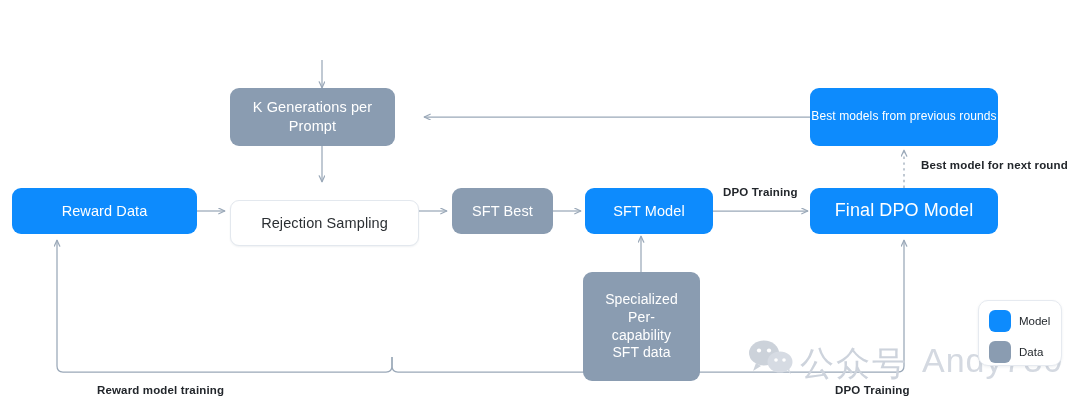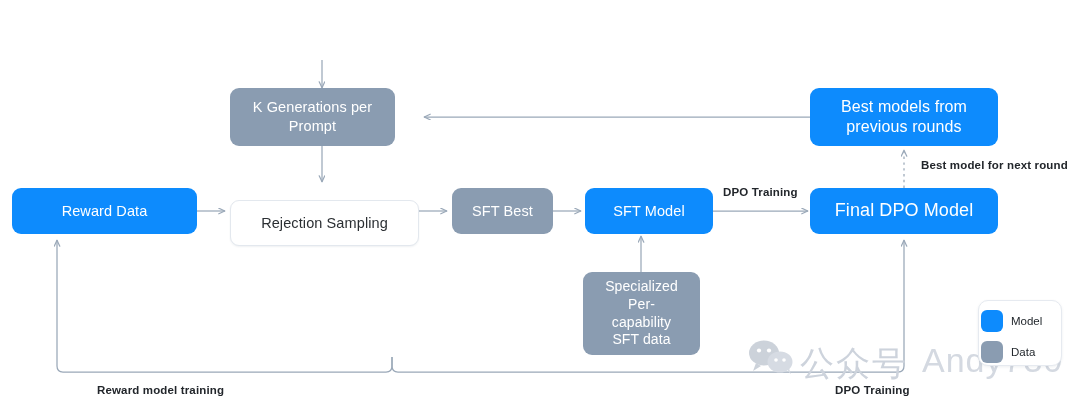--- a/index.html
+++ b/index.html
@@ -40,21 +40,21 @@
     white-space:nowrap;
   }
 
   .legend{
     position:absolute;
     box-sizing:border-box;
     background:#ffffff;
     border:1px solid #e6eaf0;
     border-radius:10px;
     box-shadow:0 1px 3px rgba(30,50,80,.08);
-    padding:9px 10px 8px 2px;
+    padding:9px 10px 8px 10px;
     display:flex;flex-direction:column;gap:9px;
   }
   .legend-row{display:flex;align-items:center;gap:8px;}
   .sw{width:22px;height:22px;border-radius:6px;flex:none;}
   .sw.model{background:#0d8bfd;}
   .sw.data{background:#8a9cb1;}
   .legend-label{font-size:11.5px;color:#23282d;white-space:nowrap;}
 
   .watermark{position:absolute;pointer-events:none;user-select:none;}
   .wm-text{
@@ -117,30 +117,30 @@
   </div>
 
   <div class="node data" style="left:452px;top:188px;width:101px;height:46px;font-size:14.5px;">
     <span>SFT Best</span>
   </div>
 
   <div class="node model" style="left:585px;top:188px;width:128px;height:46px;font-size:14.5px;">
     <span>SFT Model</span>
   </div>
 
-  <div class="node model" style="left:810px;top:88px;width:188px;height:58px;font-size:16px;">
+  <div class="node model" style="left:810px;top:88px;width:188px;height:58px;font-size:12px;">
     <span>Best models from previous rounds</span>
   </div>
 
   <div class="node model" style="left:810px;top:188px;width:188px;height:46px;font-size:18px;">
     <span>Final DPO Model</span>
   </div>
 
 
-  <div class="node data" style="left:583px;top:272px;width:117px;height:83px;font-size:14px;padding:0 16px;">
+  <div class="node data" style="left:583px;top:272px;width:117px;height:109px;font-size:14px;padding:0 16px;">
     <span>Specialized Per-capability SFT data</span>
   </div>
 
   <div class="edge-label" style="left:723px;top:186px;">DPO Training</div>
 
   <div class="edge-label" style="left:921px;top:159px;">Best model for next round</div>
 
   <div class="edge-label" style="left:97px;top:384px;">Reward model training</div>
 
   <div class="edge-label" style="left:835px;top:384px;">DPO Training</div>

